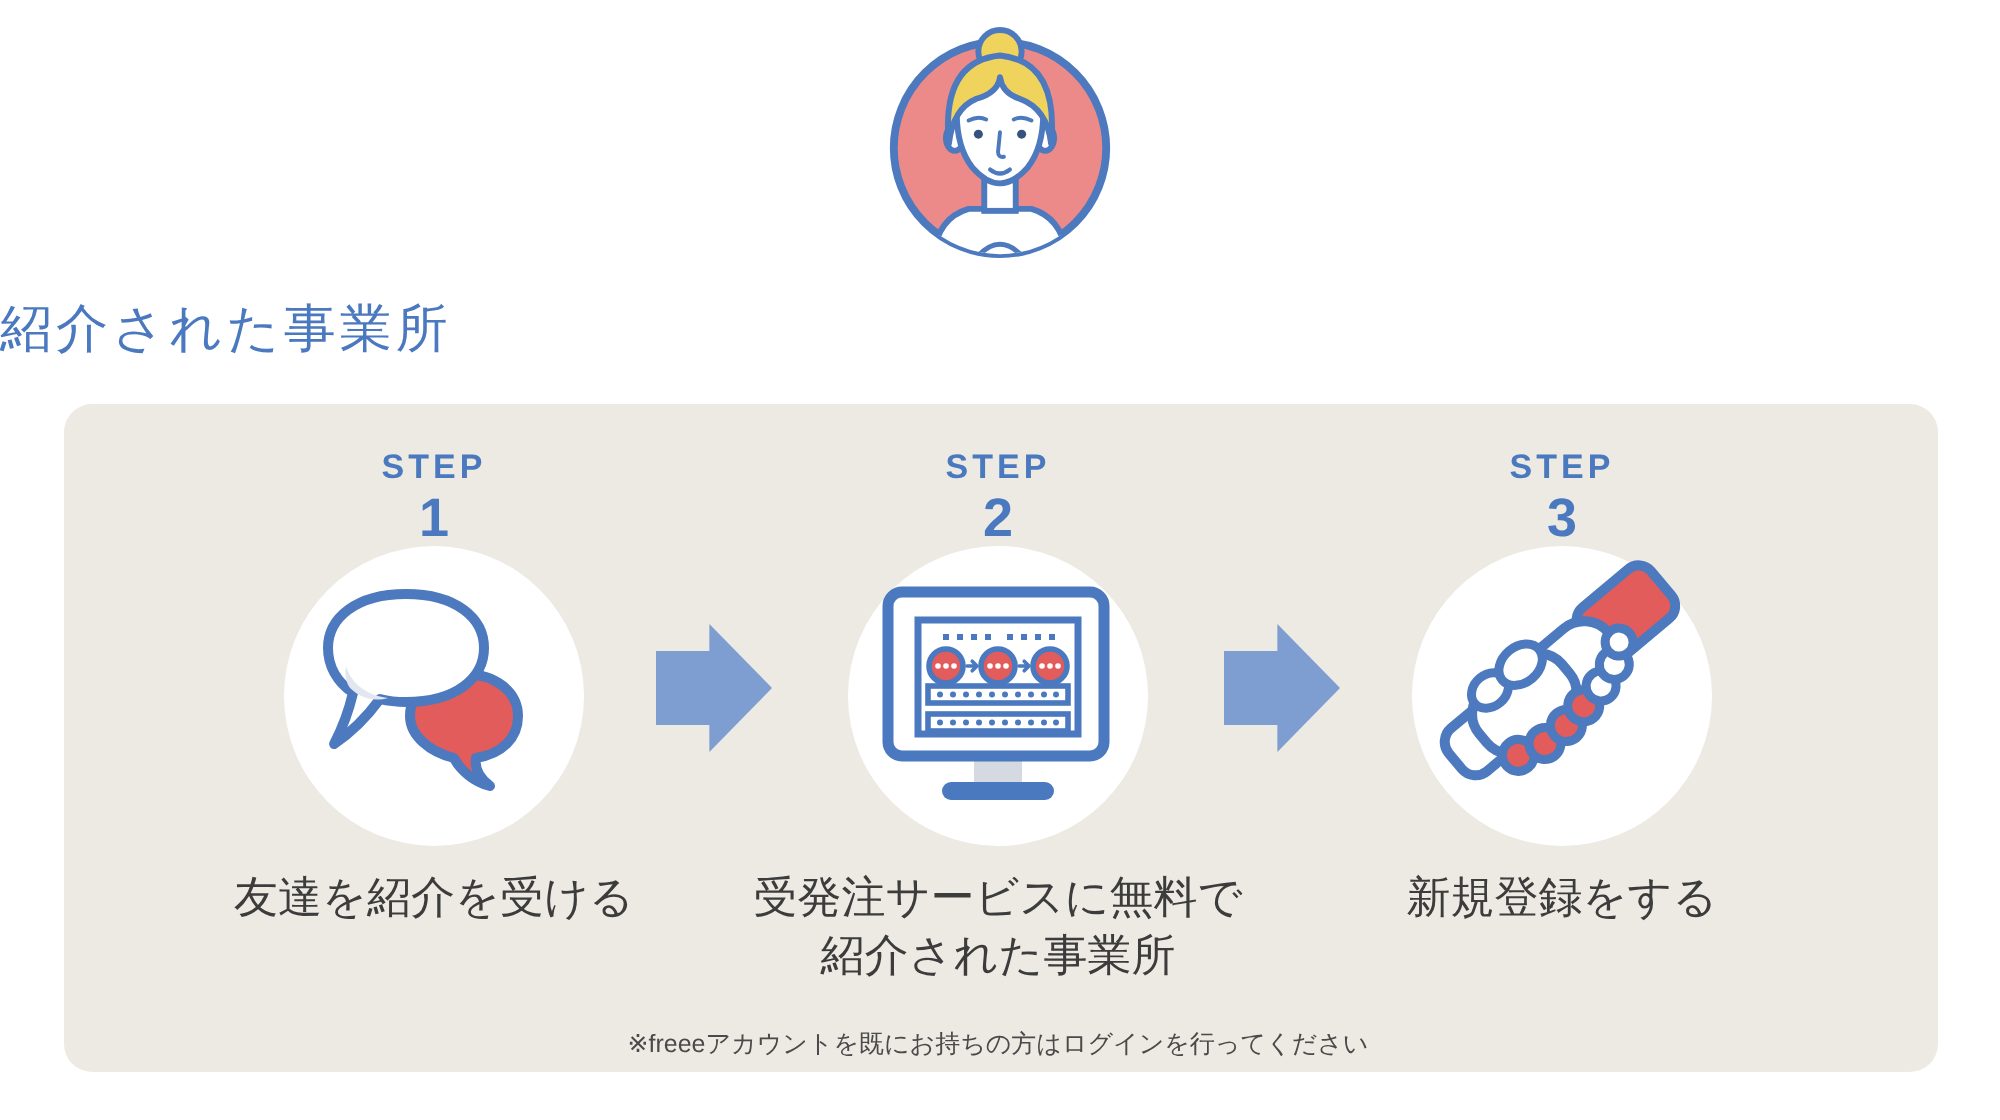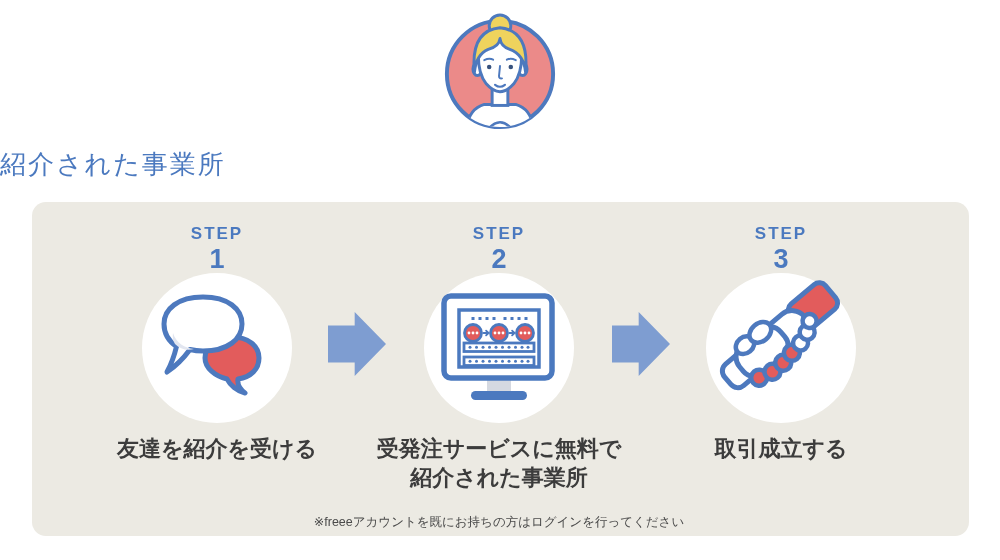--- a/index.html
+++ b/index.html
@@ -39,21 +39,21 @@
   }
   .step-number{
     font-size:27px;font-weight:bold;color:var(--accent-blue);line-height:1;margin-top:2px;
   }
   .icon-circle{
     position:relative;width:150px;height:150px;margin:0 auto;
     background:#fff;border-radius:50%;
   }
   .icon-circle svg{position:absolute;left:0;top:0;width:150px;height:150px;}
   .caption{
-    margin-top:12px;font-size:22px;font-weight:700;line-height:1.28;
+    margin-top:12px;font-size:22px;font-weight:400;line-height:1.28;
     color:var(--text-dark);white-space:pre-line;
   }
   .note{
     margin-top:22px;font-size:12.5px;color:var(--note-text);white-space:nowrap;
   }
   .arrow{
     position:absolute;top:110px;width:58px;height:64px;background:var(--arrow-blue);
     -webkit-clip-path:polygon(0% 21%,46% 21%,46% 0%,100% 50%,46% 100%,46% 79%,0% 79%);
     clip-path:polygon(0% 21%,46% 21%,46% 0%,100% 50%,46% 100%,46% 79%,0% 79%);
   }
@@ -196,17 +196,17 @@
             <circle cx="34" cy="84" r="8" fill="#E25C5C" stroke-width="4.5"></circle>
             <circle cx="48" cy="88" r="8" fill="#E25C5C" stroke-width="4.5"></circle>
             <circle cx="62" cy="88" r="8" fill="#E25C5C" stroke-width="4.5"></circle>
             <circle cx="75" cy="86" r="8" fill="#E25C5C" stroke-width="4.5"></circle>
             <circle cx="88" cy="84" r="7.5" fill="#ffffff" stroke-width="4.5"></circle>
             <circle cx="100" cy="80" r="7.5" fill="#ffffff" stroke-width="4.5"></circle>
             <circle cx="109" cy="73" r="7" fill="#ffffff" stroke-width="4.5"></circle>
           </g>
         </svg>
       </div>
-      <div class="caption">取引成立する</div>
+      <div class="caption">新規登録をする</div>
     </div>
 
   </div>
 </div>
 
 </body></html>

